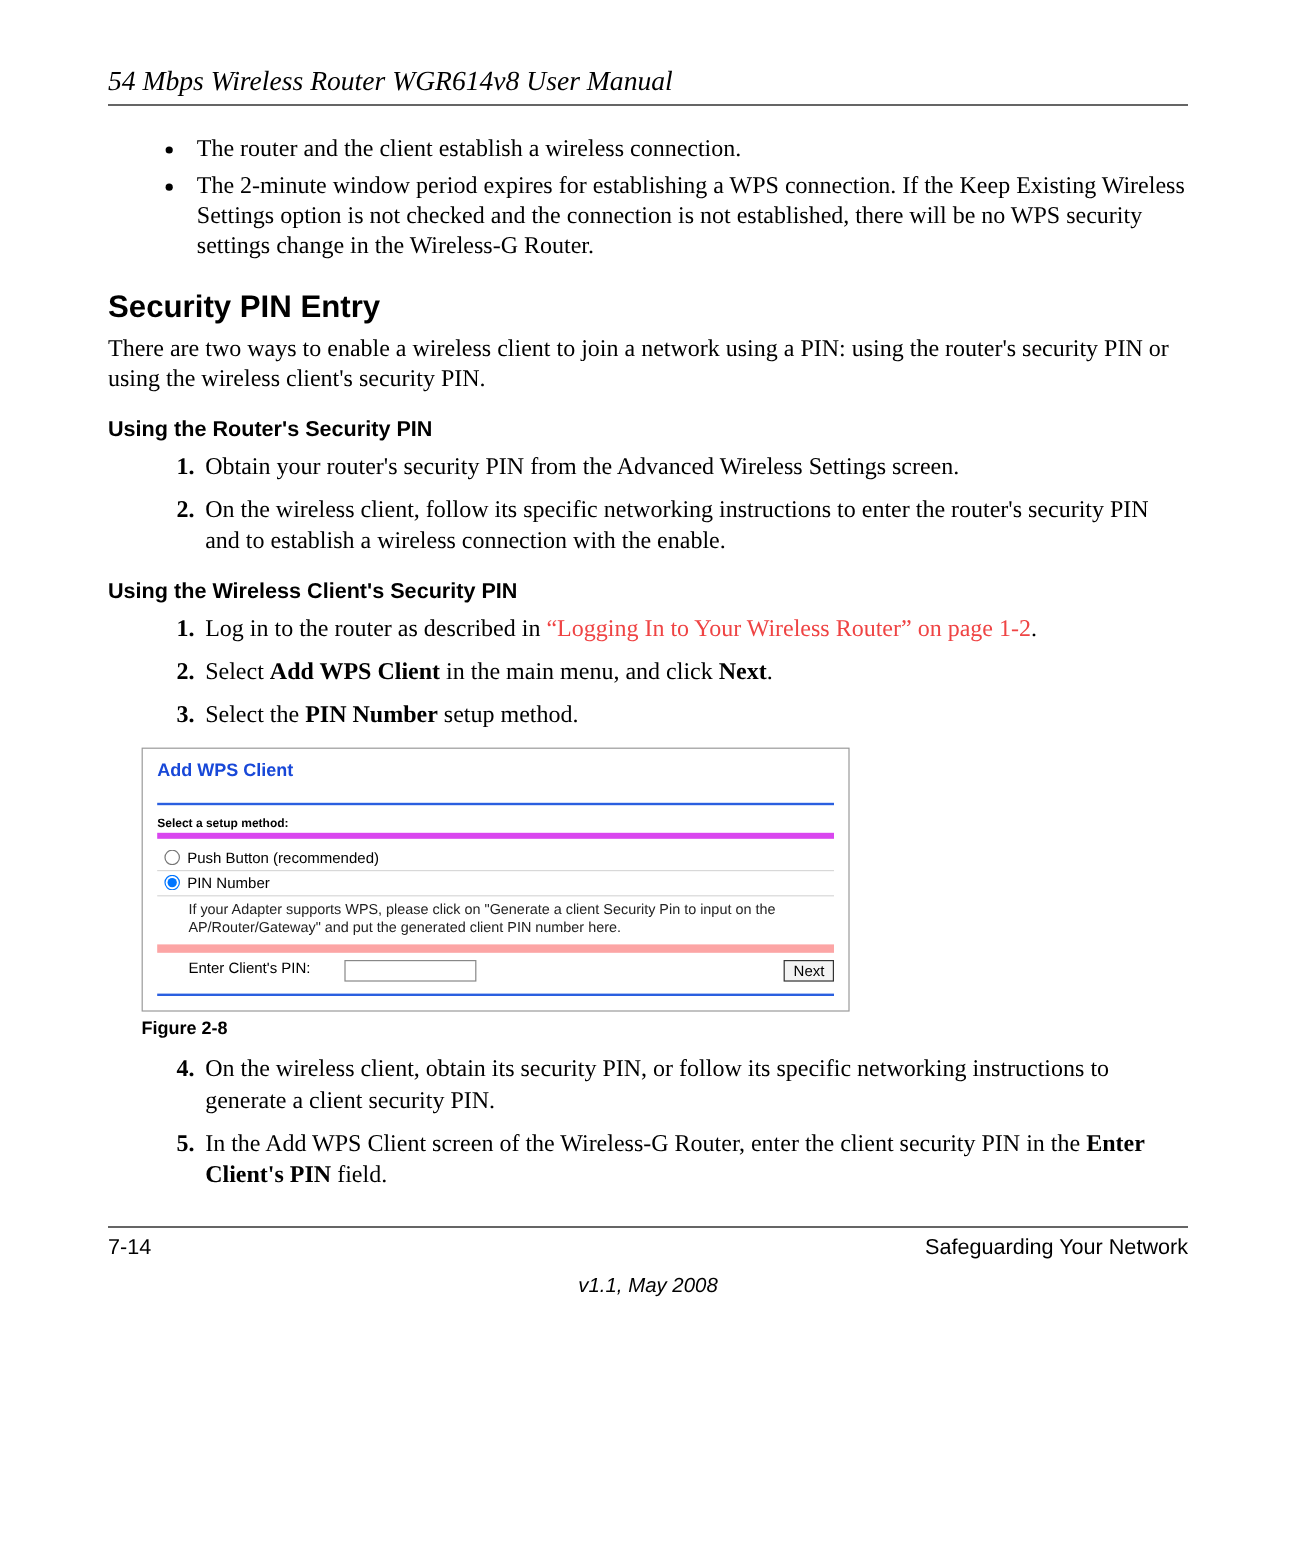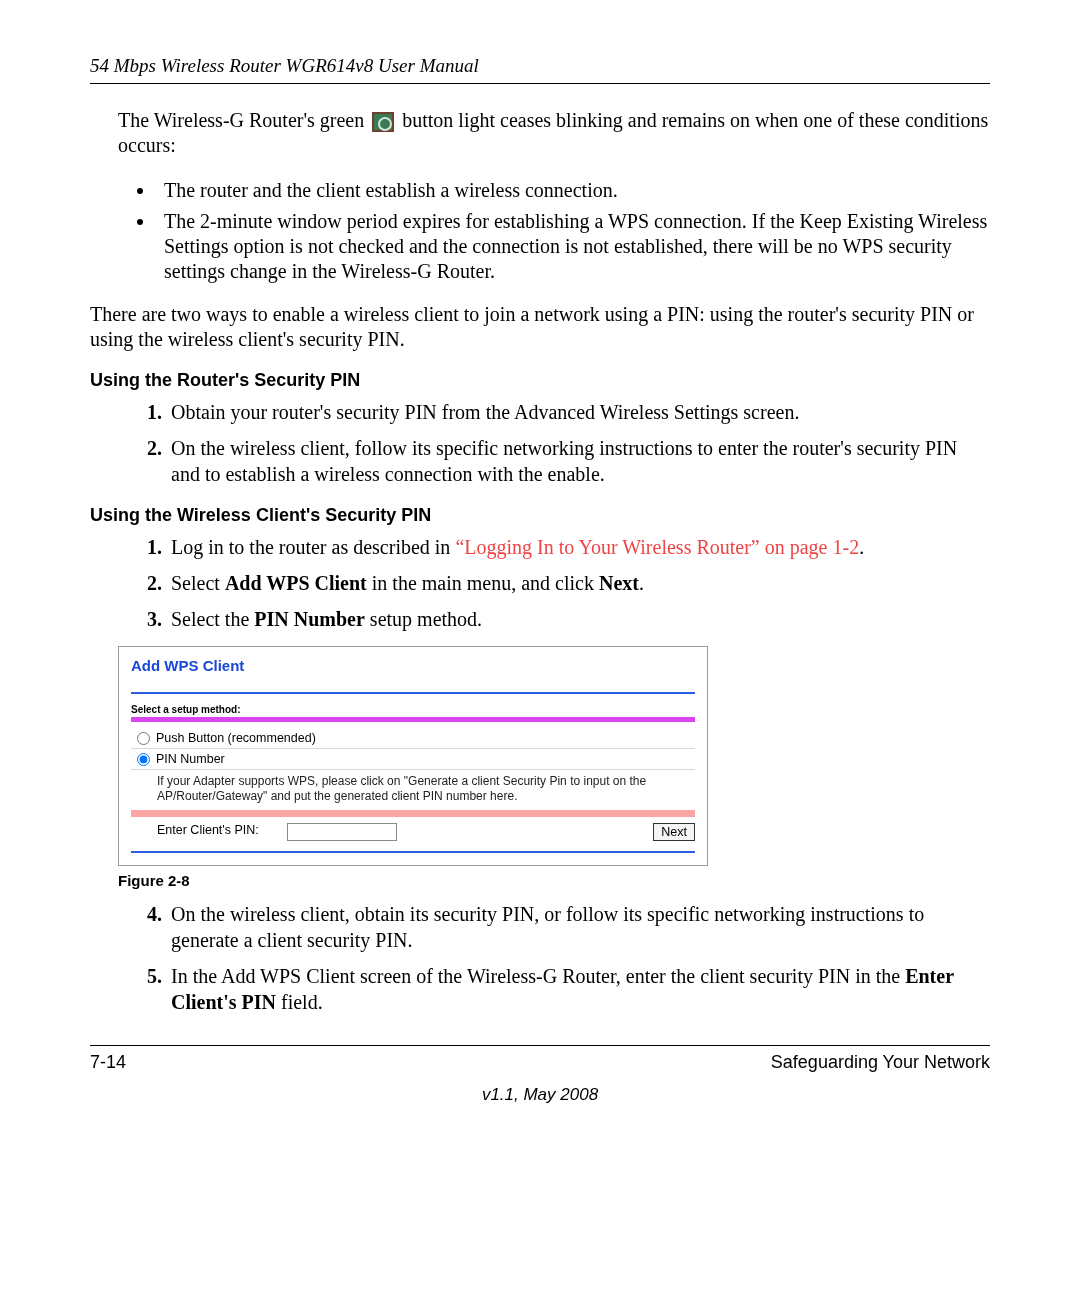--- a/index.html
+++ b/index.html
@@ -11,21 +11,21 @@
     color: #000;
   }
   .page {
     width: 1080px;
     min-height: 1296px;
     padding: 55px 90px 40px 90px;
     position: relative;
   }
   .running-header {
     font-style: italic;
-    font-size: 19px;
+    font-size: 23px;
     margin-bottom: 6px;
   }
   .hr {
     border: none;
     border-top: 1.5px solid #000;
     margin: 0 0 24px 0;
   }
   .body-block {
     margin-left: 28px;
     margin-bottom: 10px;
@@ -120,21 +120,21 @@
     font-weight: bold;
     border-bottom: 5px solid #d946ef;
     padding-bottom: 2px;
     margin-bottom: 6px;
   }
   .radio-row {
     font-size: 12.5px;
     padding: 3px 0 3px 6px;
     border-bottom: 1px solid #d8d8d8;
     display: flex;
-    align-items: center;
+    align-items: flex-start;
     gap: 6px;
   }
   .radio-row:last-of-type { border-bottom: none; }
   .hint {
     font-size: 12px;
     color: #222;
     padding: 4px 0 6px 26px;
     line-height: 1.25;
     border-bottom: 7px solid #fca5a5;
   }
@@ -194,31 +194,27 @@
 </style>
 </head>
 <body>
 
 <div class="page">
 
   <div class="running-header">54 Mbps Wireless Router WGR614v8 User Manual</div>
   <hr class="hr">
 
   <div class="body-block">
-    <p class="intro-para">
-      <span>The Wireless-G Router's green </span>
-      <span class="icon-wps"></span>
-      <span> button light ceases blinking and remains on when one of these conditions occurs:</span>
-    </p>
     <ul class="bullets">
       <li>The router and the client establish a wireless connection.</li>
       <li>The 2-minute window period expires for establishing a WPS connection. If the Keep Existing Wireless Settings option is not checked and the connection is not established, there will be no WPS security settings change in the Wireless-G Router.</li>
     </ul>
   </div>
 
+  <h2 class="section">Security PIN Entry</h2>
   <p class="para">There are two ways to enable a wireless client to join a network using a PIN: using the router's security PIN or using the wireless client's security PIN.</p>
 
   <h3 class="subhead">Using the Router's Security PIN</h3>
   <ol class="steps">
     <li>Obtain your router's security PIN from the Advanced Wireless Settings screen.</li>
     <li>On the wireless client, follow its specific networking instructions to enter the router's security PIN and to establish a wireless connection with the enable.</li>
   </ol>
 
   <h3 class="subhead">Using the Wireless Client's Security PIN</h3>
   <ol class="steps">

